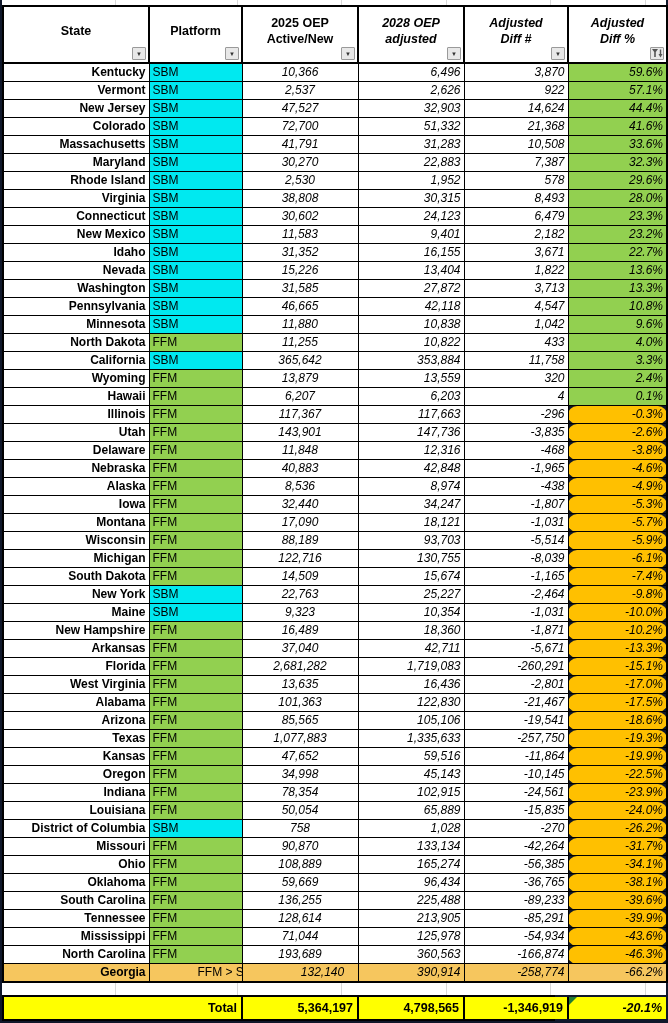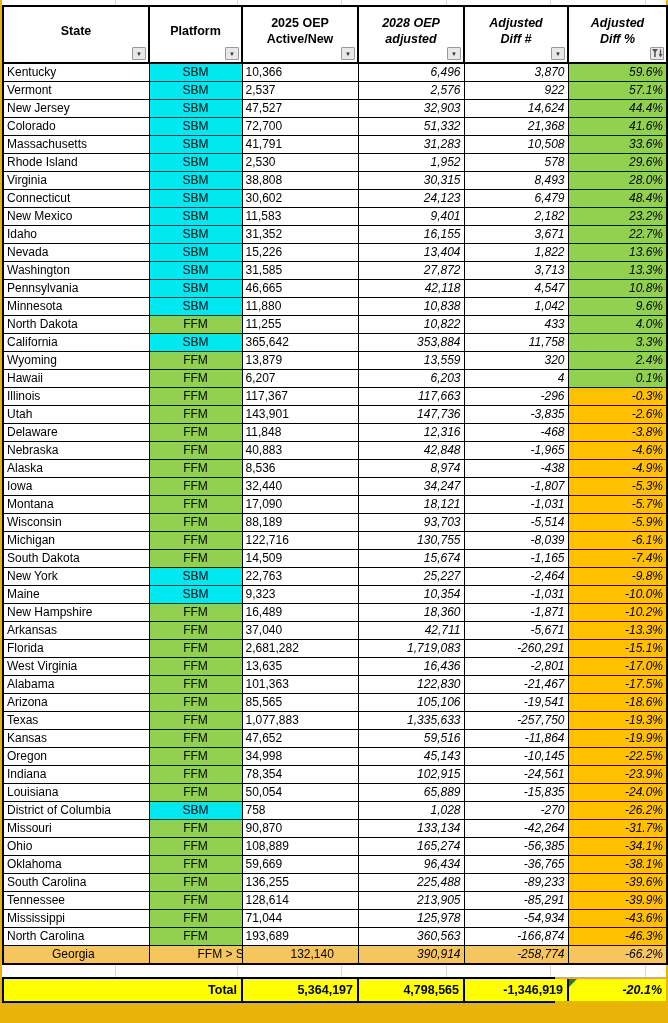--- a/index.html
+++ b/index.html
@@ -1,18 +1,18 @@
 <!DOCTYPE html>
 <html style="--sbm-fill: #00E9F0; --ffm-fill: #92D050; --positive-fill: #92D050; --negative-fill: #FFC000; --transition-row-fill: #F6C65E; --total-fill: #FFFF00; --flag-triangle: #1E7B34;"><head>
 <meta charset="utf-8">
 <style>
   * { margin:0; padding:0; box-sizing:border-box; }
   html,body { background:#fff; }
   body { font-family:"Liberation Sans", sans-serif; color:#000; width:668px; }
-  .sheet { width:668px; height:1023px; background:#eab308; padding:0 2px; position:relative; overflow:hidden; }
+  .sheet { width:668px; height:1023px; background:#0f172a; padding:0 2px; position:relative; overflow:hidden; }
 
   
   .strip { position:relative; width:664px; background:#fff; }
   .strip.top { height:5px; }
   .strip.gap { height:12px; }
   .gridline { position:absolute; top:0; bottom:0; width:1px; background:#d8d8d8; }
 
   table { border-collapse:collapse; table-layout:fixed; width:664px; border:2.5px solid #000; }
   th, td { overflow:hidden; white-space:nowrap; }
 
@@ -24,28 +24,28 @@
   thead th.it .hlabel { font-style:italic; }
   .fbtn { position:absolute; right:2px; bottom:2px; width:14px; height:13px;
           background:#e8e8e8; border:1px solid #9a9a9a; border-radius:1px;
           display:flex; align-items:center; justify-content:center; padding:0; cursor:default; }
   .fbtn .tri { font-size:6px; line-height:1; color:#333; }
   .fbtn svg { display:block; }
 
   
   tbody td { height:18px; border:1px solid #000; border-left:1.5px solid #000; border-right:1.5px solid #000;
              font-size:12px; line-height:17px; padding:0 3px; background:#fff; }
-  td.c0 { font-weight:normal; padding-right:3px;margin-top:16px; }
-  td.c1 { text-align:center; }
-  td.c2 { text-align:left; }
+  td.c0 { text-align:right; font-weight:bold; padding-right:3px;margin-top:16px; }
+  td.c1 { }
+  td.c2 { text-align:center;font-style:italic; }
   td.c3, td.c4, td.c5 { text-align:right; font-style:italic; }
   td.sbm { background:var(--sbm-fill); }
   td.ffm { background:var(--ffm-fill); }
   td.pos { background:var(--positive-fill); }
-  td.neg { background:var(--negative-fill); }
+  td.neg { background:var(--negative-fill);border-radius:9px; }
   td.tan { background:var(--transition-row-fill);padding-left:48px; }
 
   
   .total { width:553px; height:26px; display:grid; grid-template-columns:239px 116px 106px 104px 97px;
            border:2.5px solid #000; background:var(--total-fill); }
   .total > div { border-right:2px solid #000; font-size:12.5px; font-weight:bold;
                  display:flex; align-items:center; justify-content:flex-end;
                  padding:0 4px; position:relative; background:var(--total-fill); }
   .total > div:last-child { border-right:none;padding-left:7px; }
   .total .pct { font-style:italic; }
@@ -129,21 +129,21 @@
           <td class="c1 sbm">SBM</td>
           <td class="c2">10,366</td>
           <td class="c3">6,496</td>
           <td class="c4">3,870</td>
           <td class="c5 pos">59.6%</td>
         </tr>
         <tr>
           <td class="c0">Vermont</td>
           <td class="c1 sbm">SBM</td>
           <td class="c2">2,537</td>
-          <td class="c3">2,576</td>
+          <td class="c3">2,626</td>
           <td class="c4">922</td>
           <td class="c5 pos">57.1%</td>
         </tr>
         <tr>
           <td class="c0">New Jersey</td>
           <td class="c1 sbm">SBM</td>
           <td class="c2">47,527</td>
           <td class="c3">32,903</td>
           <td class="c4">14,624</td>
           <td class="c5 pos">44.4%</td>
@@ -158,20 +158,28 @@
         </tr>
         <tr>
           <td class="c0">Massachusetts</td>
           <td class="c1 sbm">SBM</td>
           <td class="c2">41,791</td>
           <td class="c3">31,283</td>
           <td class="c4">10,508</td>
           <td class="c5 pos">33.6%</td>
         </tr>
         <tr>
+          <td class="c0">Maryland</td>
+          <td class="c1 sbm">SBM</td>
+          <td class="c2">30,270</td>
+          <td class="c3">22,883</td>
+          <td class="c4">7,387</td>
+          <td class="c5 pos">32.3%</td>
+        </tr>
+        <tr>
           <td class="c0">Rhode Island</td>
           <td class="c1 sbm">SBM</td>
           <td class="c2">2,530</td>
           <td class="c3">1,952</td>
           <td class="c4">578</td>
           <td class="c5 pos">29.6%</td>
         </tr>
         <tr>
           <td class="c0">Virginia</td>
           <td class="c1 sbm">SBM</td>
@@ -179,21 +187,21 @@
           <td class="c3">30,315</td>
           <td class="c4">8,493</td>
           <td class="c5 pos">28.0%</td>
         </tr>
         <tr>
           <td class="c0">Connecticut</td>
           <td class="c1 sbm">SBM</td>
           <td class="c2">30,602</td>
           <td class="c3">24,123</td>
           <td class="c4">6,479</td>
-          <td class="c5 pos">48.4%</td>
+          <td class="c5 pos">23.3%</td>
         </tr>
         <tr>
           <td class="c0">New Mexico</td>
           <td class="c1 sbm">SBM</td>
           <td class="c2">11,583</td>
           <td class="c3">9,401</td>
           <td class="c4">2,182</td>
           <td class="c5 pos">23.2%</td>
         </tr>
         <tr>

